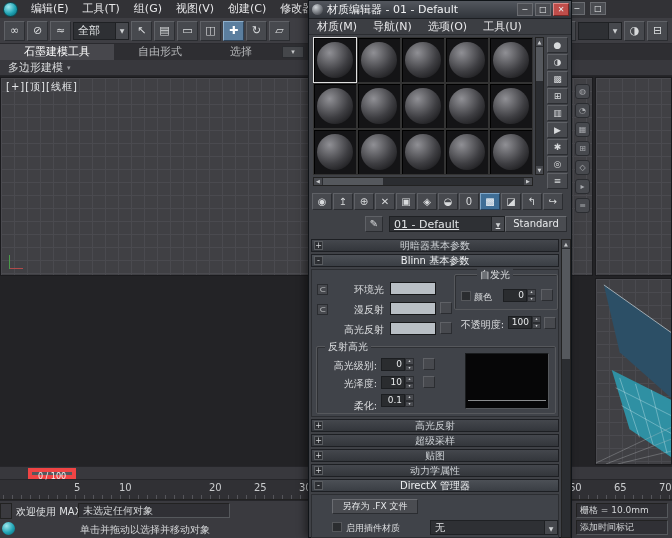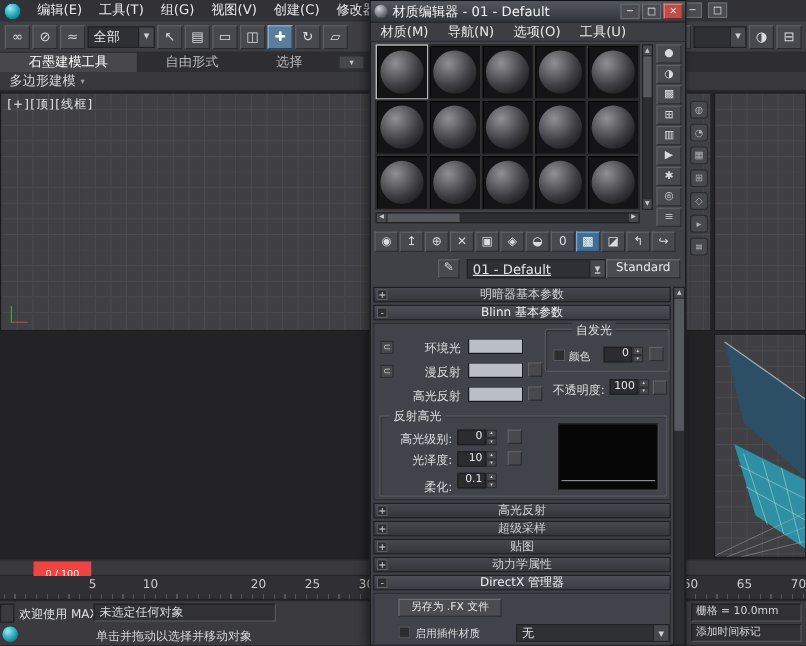--- a/index.html
+++ b/index.html
@@ -39,21 +39,21 @@
 .wire{position:absolute;border:1px solid var(--wire);}
 .wline{position:absolute;background:var(--wire);opacity:.55;}
 #persp-svg{position:absolute;left:0;top:0;width:100%;height:100%;}
 #persp-svg .dark{fill:var(--obj-dark);}
 #persp-svg .floor{fill:var(--obj-teal);}
 
 #right-strip{position:absolute;left:575px;top:84px;width:16px;display:flex;flex-direction:column;gap:4px;z-index:4;}
 .strip-icon{width:15px;height:15px;background:#47494e;border:1px solid #2a2c30;border-radius:3px;font-size:8px;line-height:13px;text-align:center;color:#aaacb0;}
 
 #trackbar{position:absolute;left:0;top:466px;width:672px;height:14px;background:#38383d;border-top:1px solid #26262a;border-bottom:1px solid #26262a;z-index:3;}
-#time-slider{position:absolute;left:28px;top:1px;width:48px;height:11px;background:#55585d;border:6px solid #ef4444;font-size:8px;line-height:10px;text-align:center;color:#f0f0f0;}
+#time-slider{position:absolute;left:28px;top:1px;width:48px;height:11px;background:#55585d;border:4px solid #ef4444;font-size:8px;line-height:10px;text-align:center;color:#f0f0f0;}
 #ruler{position:absolute;left:0;top:480px;width:672px;height:20px;background:#303034;border-bottom:1px solid #222;z-index:3;
 background-image:repeating-linear-gradient(90deg,#55555a 0 1px,transparent 1px 9px);background-size:100% 5px;background-position:3px 15px;background-repeat:no-repeat;}
 .tick{position:absolute;top:2px;font-size:10px;color:#caccce;}
 
 #statusbar{position:absolute;left:0;top:500px;width:672px;height:38px;background:#3a3a3f;border-top:1px solid #26262a;z-index:3;}
 #mini-listener{position:absolute;left:0;top:2px;width:12px;height:16px;border:1px solid #222;}
 #mini-listener .pink{height:7px;background:#e8c0d0;}
 #mini-listener .white{height:7px;background:#f2f2f2;}
 #listener-text{position:absolute;left:16px;top:4px;width:62px;font-size:10px;color:#e0e2e4;white-space:nowrap;overflow:hidden;}
 #sel-status{position:absolute;left:78px;top:2px;width:152px;height:15px;background:#303035;border:1px solid;border-color:#222 #55585c #55585c #222;font-size:10px;line-height:13px;padding:0 4px;color:#d8dadc;white-space:nowrap;overflow:hidden;}

